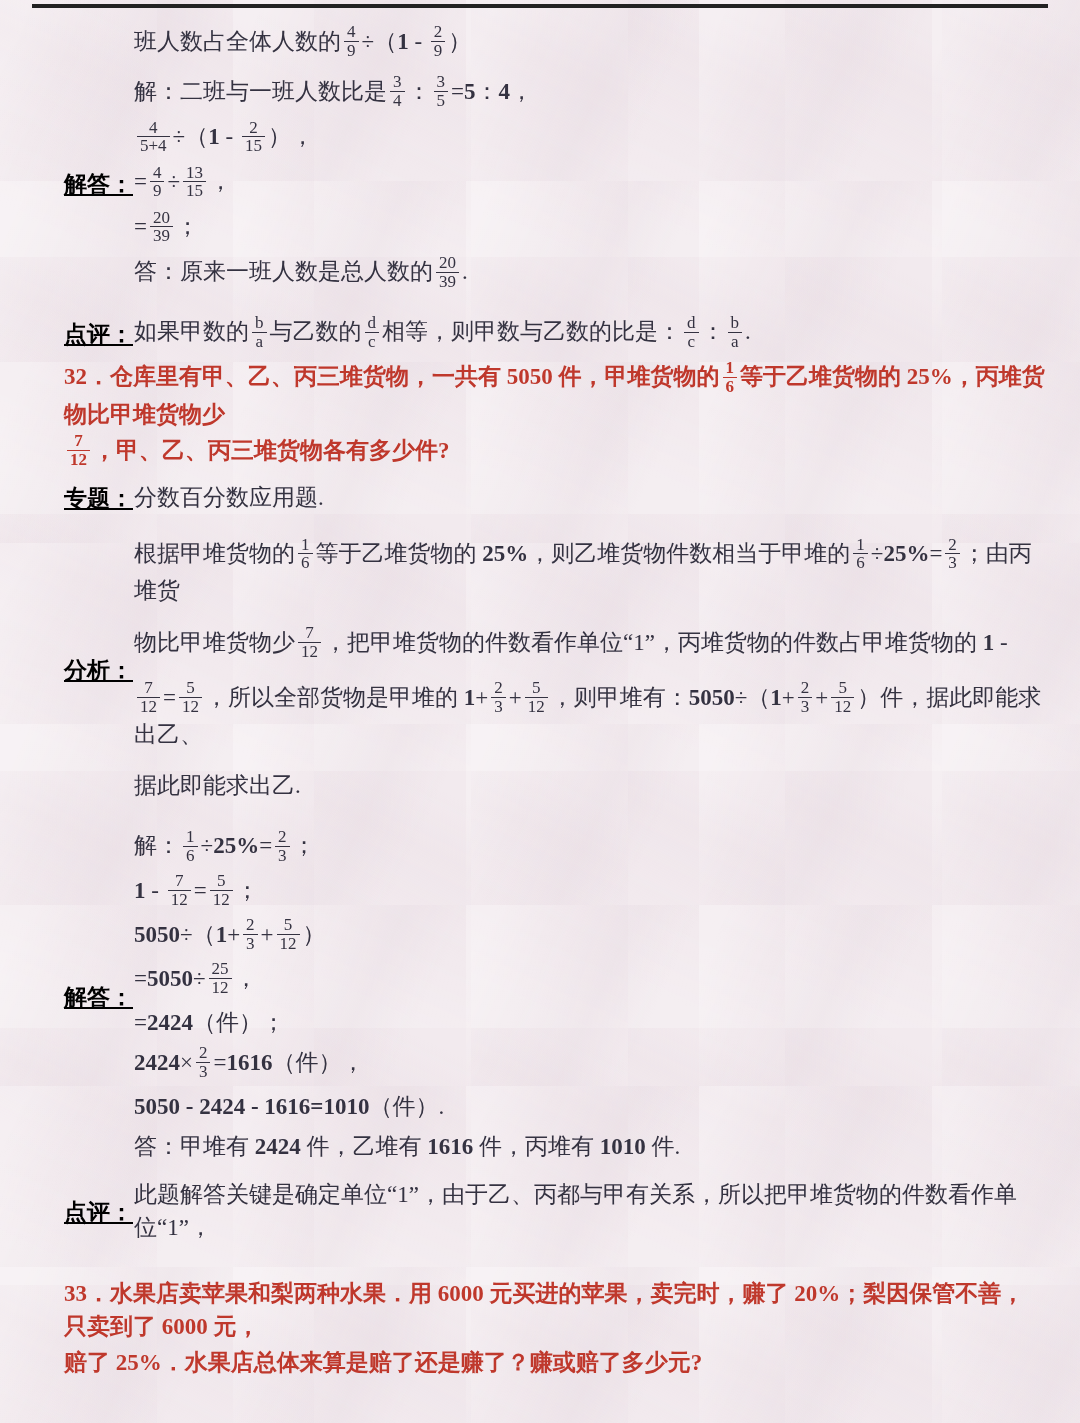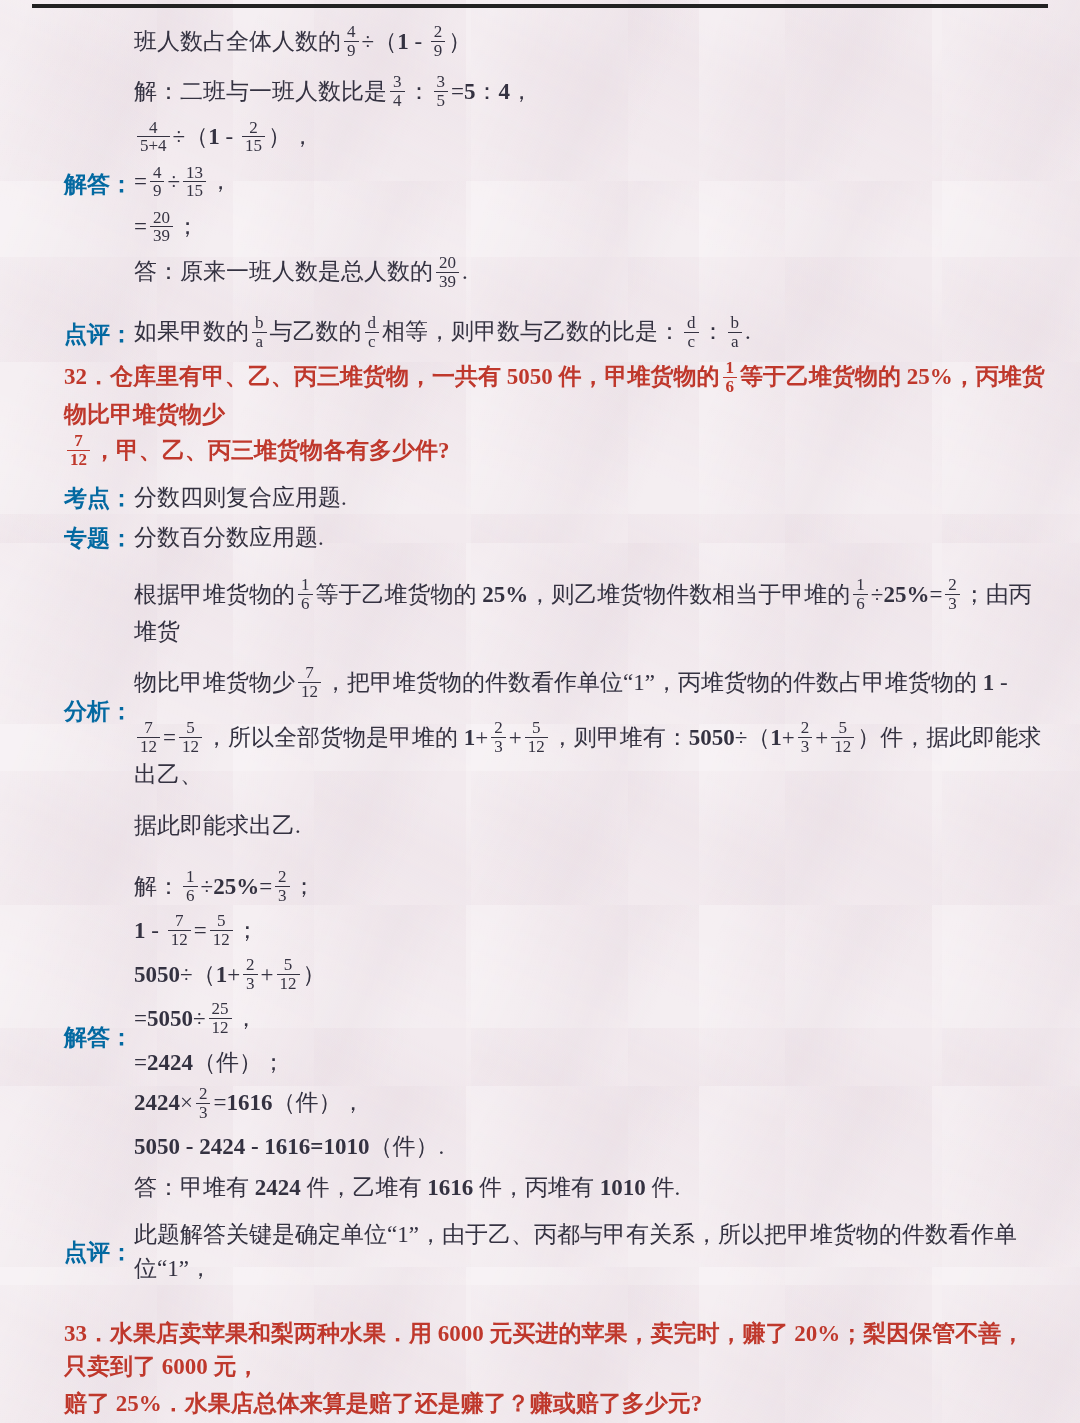--- a/index.html
+++ b/index.html
@@ -11,21 +11,21 @@
       linear-gradient(25deg, rgba(255,255,255,.18) 15%, transparent 40%, rgba(225,210,220,.15) 70%, transparent 90%);
     background-size:233px 181px, 157px 257px;
     font-family:"Liberation Serif","DejaVu Serif",serif;
     color:#343241;
     font-size:23px;
   }
   .page{box-sizing:border-box;width:1080px;height:1423px;padding:4px 30px 0 30px;}
   .rule{height:4px;background:#222;margin:0 2px 14px 2px;}
   .doc{padding-left:34px;padding-right:4px;}
   .block{display:flex;align-items:center;margin:2px 0;}
-  .label-col{flex:0 0 70px;font-weight:bold;color:#0369a1;padding-top:2px;}
+  .label-col{flex:0 0 70px;font-weight:bold;color:#000000;padding-top:2px;text-decoration:underline;}
   .content{flex:1 1 auto;min-width:0;}
   .block.full .content{margin-left:0;}
   .line{margin:3px 0;line-height:1.45;}
   .seg{white-space:pre-wrap;}
   .seg.bold{font-weight:bold;}
   .content.red{color:#bf382c;}
   .content.red .seg{font-weight:600;}
   .content.red .seg.bold{font-weight:bold;}
   .frac{display:inline-block;vertical-align:middle;text-align:center;margin:0 3px;line-height:1.05;position:relative;top:-2px;}
   .frac .num,.frac .den{display:block;font-size:17px;padding:0 3px;font-weight:normal;}
@@ -69,26 +69,20 @@
         <div class="content" data-name="block-content">
           <div class="line" data-name="text-line"><span class="seg" data-name="text-segment">如果甲数的</span><span class="frac" data-name="fraction"><span class="num" data-name="fraction-numerator">b</span><span class="den" data-name="fraction-denominator">a</span></span><span class="seg" data-name="text-segment">与乙数的</span><span class="frac" data-name="fraction"><span class="num" data-name="fraction-numerator">d</span><span class="den" data-name="fraction-denominator">c</span></span><span class="seg" data-name="text-segment">相等，则甲数与乙数的比是：</span><span class="frac" data-name="fraction"><span class="num" data-name="fraction-numerator">d</span><span class="den" data-name="fraction-denominator">c</span></span><span class="seg" data-name="text-segment">：</span><span class="frac" data-name="fraction"><span class="num" data-name="fraction-numerator">b</span><span class="den" data-name="fraction-denominator">a</span></span><span class="seg" data-name="text-segment">.</span></div>
         </div>
       </div>
       <div class="block full" data-name="problem-32">
         <div class="content red" data-name="block-content">
           <div class="line" data-name="text-line"><span class="seg" data-name="text-segment">32．仓库里有甲、乙、丙三堆货物，一共有 </span><span class="seg bold" data-name="text-segment">5050</span><span class="seg" data-name="text-segment"> 件，甲堆货物的</span><span class="frac" data-name="fraction"><span class="num" data-name="fraction-numerator">1</span><span class="den" data-name="fraction-denominator">6</span></span><span class="seg" data-name="text-segment">等于乙堆货物的 </span><span class="seg bold" data-name="text-segment">25%</span><span class="seg" data-name="text-segment">，丙堆货物比甲堆货物少</span></div>
           <div class="line" data-name="text-line"><span class="frac" data-name="fraction"><span class="num" data-name="fraction-numerator">7</span><span class="den" data-name="fraction-denominator">12</span></span><span class="seg" data-name="text-segment">，甲、乙、丙三堆货物各有多少件?</span></div>
         </div>
       </div>
-      <div class="block" data-name="topic-32">
-        <div class="label-col" data-name="section-label">考点：</div>
-        <div class="content" data-name="block-content">
-          <div class="line" data-name="text-line"><span class="seg" data-name="text-segment">分数四则复合应用题.</span></div>
-        </div>
-      </div>
       <div class="block" data-name="subject-32">
         <div class="label-col" data-name="section-label">专题：</div>
         <div class="content" data-name="block-content">
           <div class="line" data-name="text-line"><span class="seg" data-name="text-segment">分数百分数应用题.</span></div>
         </div>
       </div>
       <div class="block" data-name="analysis-32">
         <div class="label-col" data-name="section-label">分析：</div>
         <div class="content" data-name="block-content">
           <div class="line" data-name="text-line"><span class="seg" data-name="text-segment">根据甲堆货物的</span><span class="frac" data-name="fraction"><span class="num" data-name="fraction-numerator">1</span><span class="den" data-name="fraction-denominator">6</span></span><span class="seg" data-name="text-segment">等于乙堆货物的 </span><span class="seg bold" data-name="text-segment">25%</span><span class="seg" data-name="text-segment">，则乙堆货物件数相当于甲堆的</span><span class="frac" data-name="fraction"><span class="num" data-name="fraction-numerator">1</span><span class="den" data-name="fraction-denominator">6</span></span><span class="seg" data-name="text-segment">÷</span><span class="seg bold" data-name="text-segment">25%</span><span class="seg" data-name="text-segment">=</span><span class="frac" data-name="fraction"><span class="num" data-name="fraction-numerator">2</span><span class="den" data-name="fraction-denominator">3</span></span><span class="seg" data-name="text-segment">；由丙堆货</span></div>

